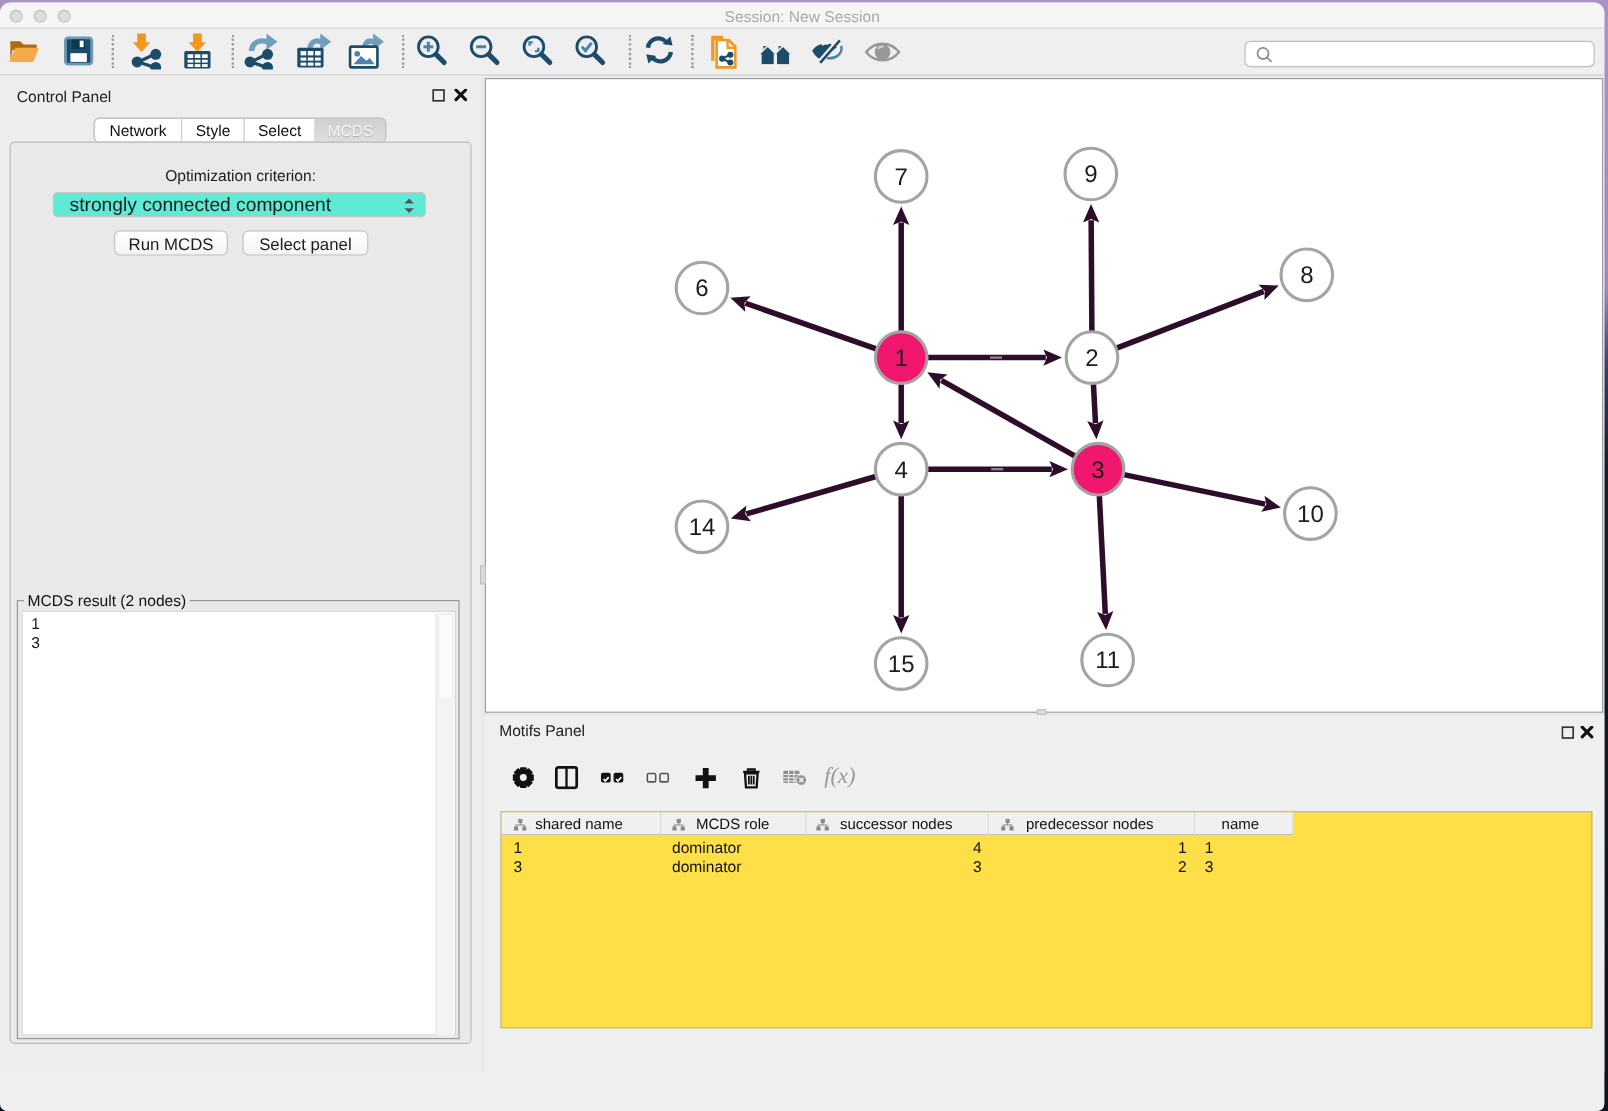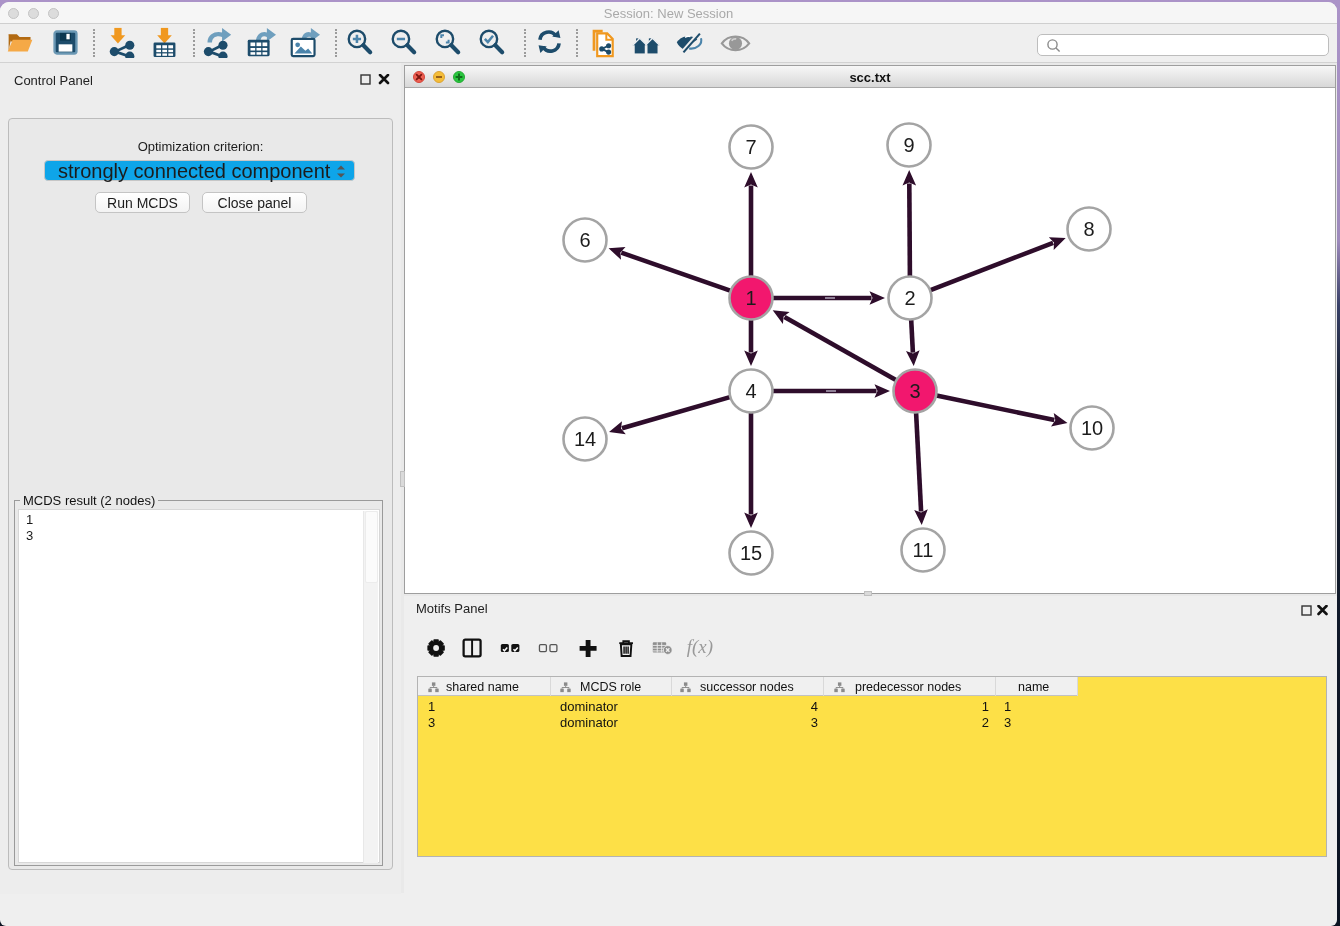--- a/index.html
+++ b/index.html
@@ -22,21 +22,21 @@
 
 #cpanel { position:absolute; left:0; top:0; width:401px; height:831px; background:#ededed; }
 #cpanel h1 { position:absolute; left:14px; top:10px; font-size:13px; font-weight:normal; color:#222; }
 .winbtns { position:absolute; }
 .tabs { position:absolute; display:flex; height:21px; border:1px solid #b6b6b6; border-radius:5px; overflow:hidden; background:#fff; }
 .tabs .tab { height:100%; display:flex; align-items:center; justify-content:center; font-size:13px; color:#111; border-right:1px solid #c0c0c0; background:#fff; }
 .tabs .tab:last-child { border-right:none; }
 #cp-tabs { left:78px; top:35px; }
 #cp-box { position:absolute; left:8px; top:55px; width:385px; height:752px; border:1px solid #bcbcbc; border-radius:4px; background:#e9e9e9; }
 #opt-label { position:absolute; left:0; top:76px; width:100%; text-align:center; font-size:13px; color:#1c1c1c; }
-#opt-select { position:absolute; left:44px; top:97px; width:311px; height:21px; background:#0ea5e9; border:1px solid #c6c6c6; border-radius:4px; font-size:20px; color:#1c1c1c; line-height:21px; padding-left:13px; }
+#opt-select { position:absolute; left:44px; top:97px; width:311px; height:21px; background:#5eead4; border:1px solid #c6c6c6; border-radius:4px; font-size:16px; color:#1c1c1c; line-height:21px; padding-left:13px; }
 .btn { position:absolute; height:21px; background:linear-gradient(#ffffff,#f3f3f3); border:1px solid #c4c4c4; border-radius:5px; font-size:14px; color:#1c1c1c; text-align:center; line-height:20px; }
 #fieldset { position:absolute; left:14px; top:437px; width:369px; height:366px; border:1px solid #9a9a9a; }
 #fieldset legend { position:absolute; left:5px; top:-8px; background:#e9e9e9; padding:0 3px; font-size:13px; color:#111; }
 #mcds-text { position:absolute; left:3px; top:8px; width:362px; height:354px; background:#fff; border:1px solid #d7d7d7; font-size:13px; line-height:16px; padding:2px 0 0 7px; }
 #mcds-sb { position:absolute; right:1px; top:1px; width:15px; height:352px; background:#f3f3f3; border-left:1px solid #e8e8e8; }
 #mcds-sb .thumb { position:absolute; left:1px; top:0px; width:13px; height:72px; background:#fbfbfb; border:1px solid #ececec; border-radius:2px; }
 
 #netwin { position:absolute; left:404px; top:2px; width:932px; height:529px; border:1px solid #9e9e9e; background:#fff; }
 #nw-title { position:absolute; left:0; top:0; width:100%; height:22px; background:linear-gradient(#f7f7f7,#d8d8d8); border-bottom:1px solid #a9a9a9; }
 #nw-title .t { position:absolute; top:4px; width:100%; text-align:center; font-size:13px; color:#111; font-weight:bold; }
@@ -215,58 +215,46 @@
         </svg>
     </div>
   </div>
   <div id="main">
     <div id="cpanel">
       <h1>Control Panel</h1>
       <svg class="winbtns" style="left:360px;top:11px" width="32" height="12" viewBox="0 0 32 12">
           <rect x="1" y="1" width="9" height="9" fill="none" stroke="#333" stroke-width="1.4"></rect>
           <path d="M20 1 L28 9 M28 1 L20 9" stroke="#111" stroke-width="2.6" stroke-linecap="round"></path>
         </svg>
+      <div class="tabs" id="cp-tabs">
+        <div class="tab" style="width:73px">Network</div>
+        <div class="tab" style="width:52px">Style</div>
+        <div class="tab" style="width:59px">Select</div>
+        <div class="tab" style="width:58px;background:linear-gradient(#cfcfcf,#dedede);color:#f6f6f6;text-shadow:0 1px 1px #aaa">MCDS</div>
+      </div>
       <div id="cp-box"></div>
       <div id="opt-label">Optimization criterion:</div>
       <div id="opt-select">strongly connected component
         <svg width="14" height="17" style="position:absolute;right:6px;top:2px" viewBox="0 0 14 17">
             <path d="M3 6.5 L7 2.5 L11 6.5 Z M3 10.5 L7 14.5 L11 10.5 Z" fill="#555"></path>
           </svg>
       </div>
       <div class="btn" style="left:95px;top:129px;width:95px">Run MCDS</div>
-      <div class="btn" style="left:202px;top:129px;width:105px">Close panel</div>
+      <div class="btn" style="left:202px;top:129px;width:105px">Select panel</div>
       <div id="fieldset">
         <legend>MCDS result (2 nodes)</legend>
         <div id="mcds-text">1<br>3
           <div id="mcds-sb">
               <div class="thumb"></div>
             </div>
         </div>
       </div>
     </div>
     <div class="abs" style="left:404px;top:3px;width:5px;height:4px;background:#3f64a8;clip-path:polygon(0 0,100% 0,0 100%)"></div>
     <div id="netwin">
-      <div id="nw-title">
-        <div class="light" style="left:8px;background:#ee5f52;border:1px solid #d3473c">
-            <svg width="10" height="10" viewBox="0 0 10 10">
-              <path d="M2.6 2.6 L7.4 7.4 M7.4 2.6 L2.6 7.4" stroke="#7b150f" stroke-width="1.8" stroke-linecap="round"></path>
-            </svg>
-          </div>
-        <div class="light" style="left:28px;background:#f5bd38;border:1px solid #dba335">
-            <svg width="10" height="10" viewBox="0 0 10 10">
-              <line x1="2" y1="5" x2="8" y2="5" stroke="#96601a" stroke-width="2"></line>
-            </svg>
-          </div>
-        <div class="light" style="left:48px;background:#29c63f;border:1px solid #24a934">
-            <svg width="10" height="10" viewBox="0 0 10 10">
-              <path d="M5 1.6 V8.4 M1.6 5 H8.4" stroke="#0f6e1b" stroke-width="2"></path>
-            </svg>
-          </div>
-        <div class="t">scc.txt</div>
-      </div>
       <svg width="932" height="506" viewBox="0 0 932 506" xmlns="http://www.w3.org/2000/svg" style="position:absolute;left:0;top:22px">
 <g stroke="#2e0d2b" stroke-width="4.6" fill="#2e0d2b">
 <line x1="346.0" y1="188.0" x2="346.0" y2="97.5"></line>
 <polygon points="346.0,84.0 352.8,99.5 346.0,96.5 339.2,99.5" stroke="none" fill="#2e0d2b"></polygon>
 <line x1="325.2" y1="202.7" x2="216.3" y2="164.7"></line>
 <polygon points="203.6,160.2 220.5,158.9 215.4,164.4 216.0,171.8" stroke="none" fill="#2e0d2b"></polygon>
 <line x1="368.0" y1="210.0" x2="466.5" y2="210.0"></line>
 <polygon points="480.0,210.0 464.5,216.8 467.5,210.0 464.5,203.2" stroke="none" fill="#2e0d2b"></polygon>
 <line x1="346.0" y1="232.0" x2="346.0" y2="264.5"></line>
 <polygon points="346.0,278.0 339.2,262.5 346.0,265.5 352.8,262.5" stroke="none" fill="#2e0d2b"></polygon>

